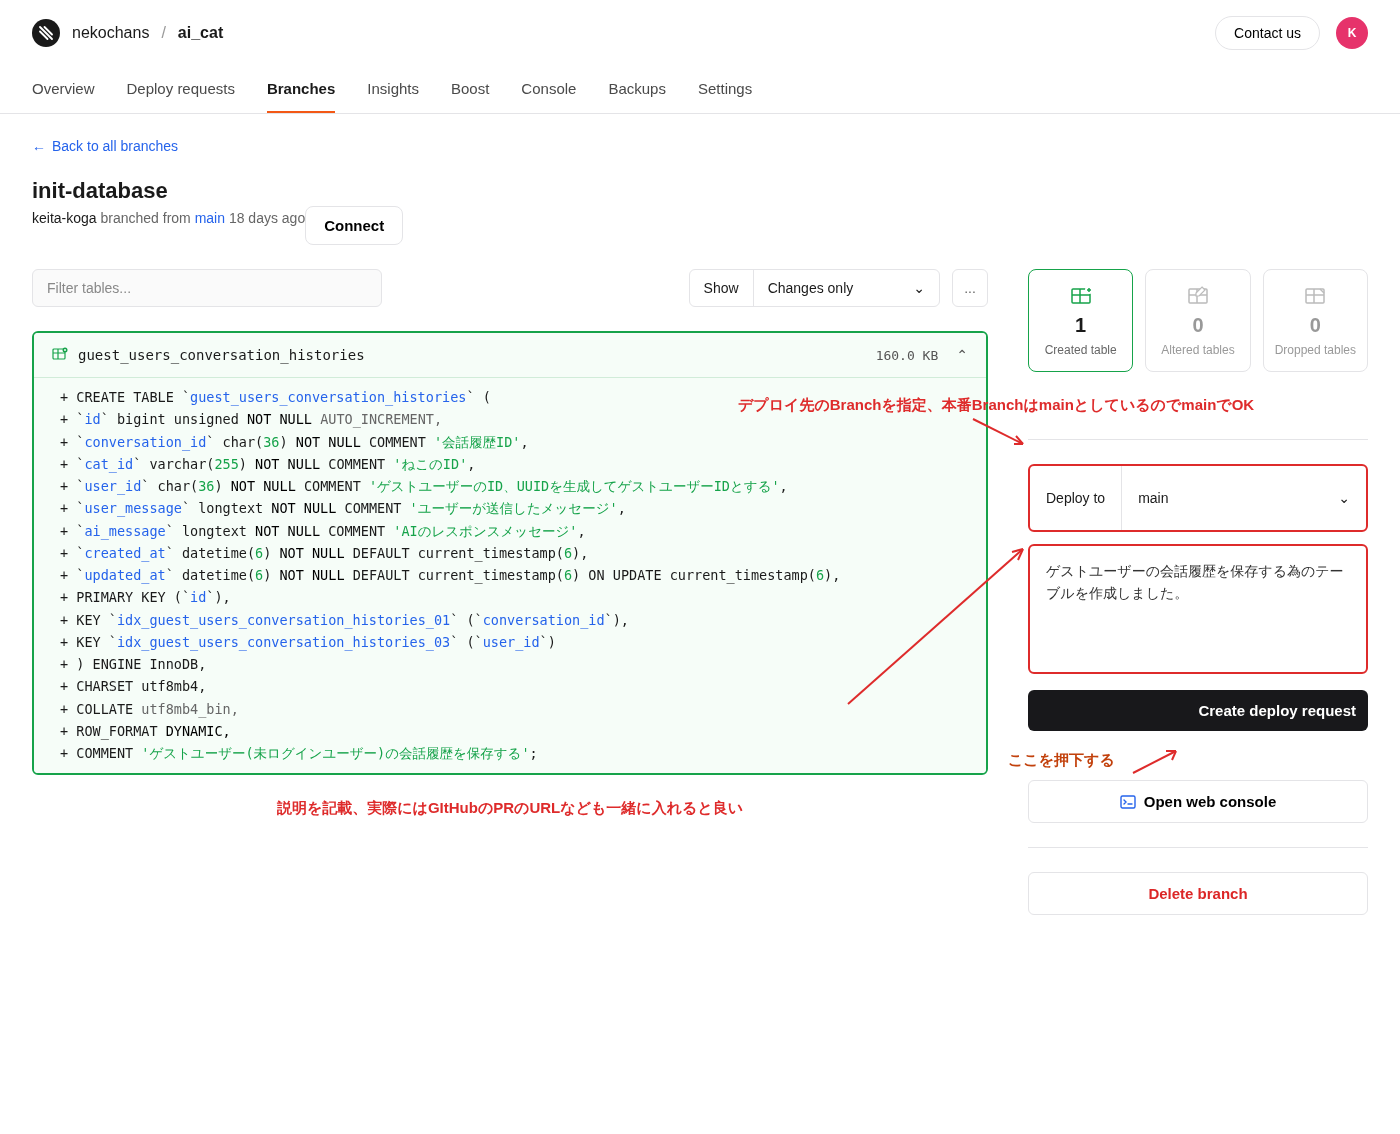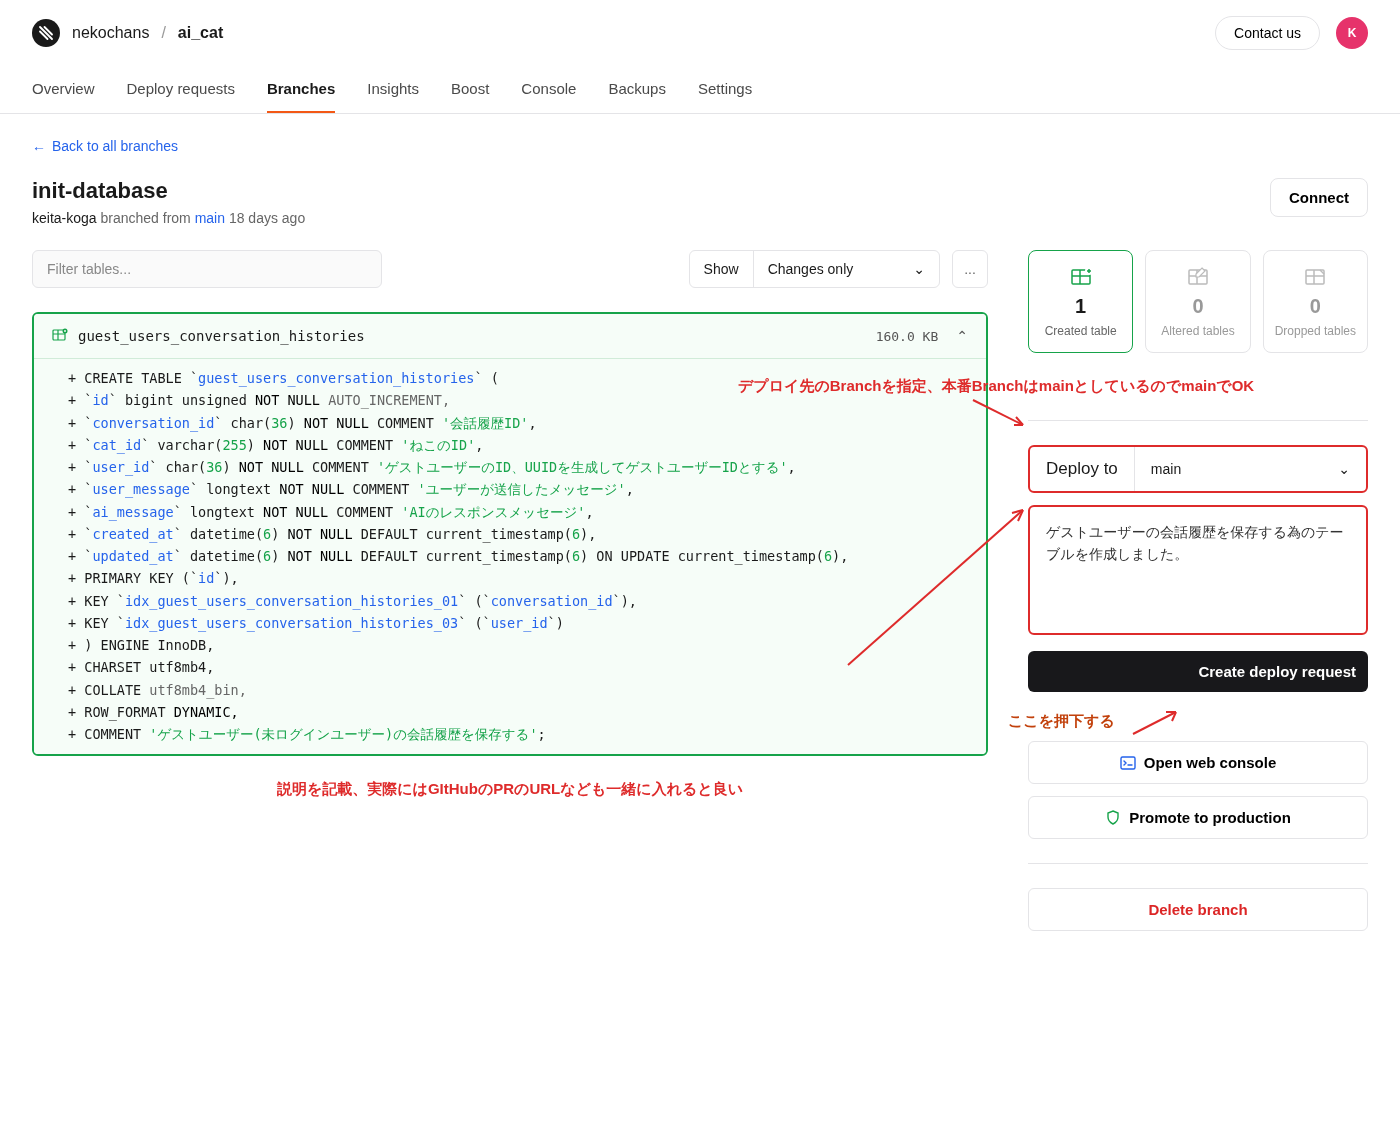--- a/index.html
+++ b/index.html
@@ -12,61 +12,61 @@
 .slash { color: #999; font-size: 16px; }
 .dbname { font-size: 16px; font-weight: 600; }
 .header-right { display: flex; align-items: center; gap: 16px; }
 .contact-btn { border: 1px solid #e4e4e7; background: #fff; border-radius: 20px; padding: 8px 18px; font-size: 14px; font-weight: 500; cursor: pointer; }
 .avatar { width: 32px; height: 32px; border-radius: 50%; background: #e6336b; display: flex; align-items: center; justify-content: center; color: #fff; font-size: 12px; font-weight: 600; }
 .navtabs { display: flex; gap: 32px; padding: 0 32px; margin-top: 20px; border-bottom: 1px solid #e4e4e7; }
 .navtab { padding: 10px 0 14px 0; font-size: 15px; color: #4a4a4a; cursor: pointer; border-bottom: 2px solid transparent; }
 .navtab.active { font-weight: 600; color: #1a1a1a; border-bottom-color: #f35815; }
 .content { padding: 24px 32px 40px 32px; }
 .backlink { color: #2563eb; font-size: 14px; cursor: pointer; display: inline-flex; align-items: center; gap: 6px; margin-bottom: 24px; }
-.branchhead { display: flex; justify-content: space-between; align-items: flex-start; margin-bottom: 24px; }
+.branchhead { display: flex; align-items: flex-start; margin-bottom: 24px; }
 .branchtitle { font-size: 22px; font-weight: 700; margin-bottom: 6px; }
 .branchmeta { font-size: 14px; color: #666; }
 .branchmeta .user { color: #1a1a1a; }
 .branchmeta .mainlink { color: #2563eb; }
-.connect-btn { border: 1px solid #e4e4e7; background: #fff; border-radius: 8px; padding: 10px 18px; font-size: 15px; font-weight: 600; cursor: pointer; }
+.connect-btn { border: 1px solid #e4e4e7; background: #fff; border-radius: 8px; padding: 10px 18px; font-size: 15px; font-weight: 600; cursor: pointer; margin-top: 28px; }
 .cols { display: flex; gap: 40px; align-items: flex-start; }
 .leftcol { flex: 1; min-width: 0; }
 .rightcol { width: 340px; flex-shrink: 0; }
 .toolbar-row { display: flex; gap: 12px; align-items: center; margin-bottom: 24px; }
 .filter-input { width: 350px; padding: 10px 14px; border: 1px solid #e4e4e7; border-radius: 6px; font-size: 14px; background: #fafafa; color: #333; }
 .filter-input::placeholder { color: #888; }
 .spacer { flex: 1; }
 .show-select { display: flex; align-items: center; border: 1px solid #e4e4e7; border-radius: 6px; overflow: hidden; }
 .show-label { padding: 10px 14px; border-right: 1px solid #e4e4e7; font-size: 14px; }
 .show-value { padding: 10px 14px 10px 14px; font-size: 14px; display: flex; align-items: center; gap: 60px; }
 .more-btn { width: 36px; height: 38px; border: 1px solid #e4e4e7; border-radius: 6px; background: #fff; display: flex; align-items: center; justify-content: center; cursor: pointer; font-size: 14px; color: #666; }
 .diff-panel { border: 2px solid #16a34a; border-radius: 6px; overflow: hidden; }
 .diff-header { display: flex; align-items: center; justify-content: space-between; padding: 14px 18px; background: #f6fdf8; border-bottom: 1px solid #d1ecd9; }
 .diff-header-left { display: flex; align-items: center; gap: 10px; }
 .diff-tablename { font-family: ui-monospace, Menlo, Consolas, monospace; font-size: 14px; }
 .diff-header-right { display: flex; align-items: center; gap: 18px; color: #555; }
 .diff-size { font-family: ui-monospace, Menlo, Consolas, monospace; font-size: 13px; }
 .diff-body { background: #f6fdf8; font-family: ui-monospace, Menlo, Consolas, monospace; font-size: 13.5px; line-height: 1.65; padding: 8px 0; }
-.diff-line { padding: 0 34px; white-space: pre-wrap; word-break: break-all; }
+.diff-line { padding: 0 18px; white-space: pre-wrap; word-break: break-all; margin-left: 8px; }
 .tok-k { color: #000000; }
 .tok-i { color: #2563eb; }
 .tok-n { color: #16a34a; }
 .tok-c { color: #666; }
 .tok-s { color: #16a34a; }
 .stats { display: flex; gap: 12px; margin-bottom: 24px; }
 .stat-card { flex: 1; border: 1px solid #e4e4e7; border-radius: 8px; padding: 14px 8px; text-align: center; display: flex; flex-direction: column; align-items: center; gap: 6px; }
 .stat-card.created { border-color: #16a34a; }
 .stat-icon { width: 24px; height: 24px; }
 .stat-num { font-size: 20px; font-weight: 600; }
 .stat-label { font-size: 12px; color: #666; }
 .stat-card.dim .stat-num, .stat-card.dim .stat-label { color: #999; }
 .divider { height: 1px; background: #e4e4e7; margin: 24px 0; }
 .ann-red { color: #de2b2b; font-weight: 700; font-size: 15px; position: relative; }
 .deploy-row { display: flex; border: 2px solid #de2b2b; border-radius: 6px; overflow: hidden; margin-bottom: 12px; }
-.deploy-label-box { padding: 12px 16px; border-right: 1px solid #e4e4e7; font-size: 17px; }
+.deploy-label-box { padding: 24px 16px; border-right: 1px solid #e4e4e7; font-size: 14px; }
 .deploy-value-box { flex: 1; padding: 12px 16px; font-size: 14px; display: flex; align-items: center; justify-content: space-between; }
 .desc-box { border: 2px solid #de2b2b; border-radius: 6px; padding: 14px 16px; margin-bottom: 16px; min-height: 130px; font-size: 14px; line-height: 1.6; color: #333; }
 .create-btn { width: 100%; padding: 12px; background: #18181b; color: #fff; border: none; border-radius: 6px; font-size: 15px; font-weight: 600; cursor: pointer; margin-bottom: 20px; text-align: right; }
 .side-btn { width: 100%; padding: 12px; background: #fff; border: 1px solid #e4e4e7; border-radius: 6px; font-size: 15px; font-weight: 600; cursor: pointer; display: flex; align-items: center; justify-content: center; gap: 8px; margin-bottom: 12px; }
 .side-btn.danger { color: #dc2626; }
 .chev { display: inline-block; }
 .footer-ann { color: #de2b2b; font-weight: 700; font-size: 15px; text-align: center; margin-top: 24px; }
 .press-ann { color: #c2410c; font-weight: 700; font-size: 15px; margin-bottom: 10px; }
 .arrow-svg { position: absolute; pointer-events: none; }
 </style>
@@ -248,25 +248,19 @@
           </svg>
       </div>
 
       <button class="side-btn" style="margin-top:10px">
         <svg width="16" height="16" viewBox="0 0 16 16">
             <rect x="1" y="2" width="14" height="12" rx="1.5" stroke="#2563eb" stroke-width="1.4" fill="none"></rect>
             <path d="M4 6l2 2-2 2M8 10h4" stroke="#2563eb" stroke-width="1.4" fill="none" stroke-linecap="round"></path>
           </svg>
         <span>Open web console</span>
       </button>
-      <button class="side-btn">
-        <svg width="16" height="16" viewBox="0 0 16 16">
-            <path d="M8 1l5 2v4c0 4-3 6-5 7-2-1-5-3-5-7V3l5-2z" stroke="#16a34a" stroke-width="1.4" fill="none"></path>
-          </svg>
-        <span>Promote to production</span>
-      </button>
 
       <div class="divider"></div>
 
       <button class="side-btn danger">Delete branch</button>
     </div>
   </div>
 </div>
 
 </body></html>

